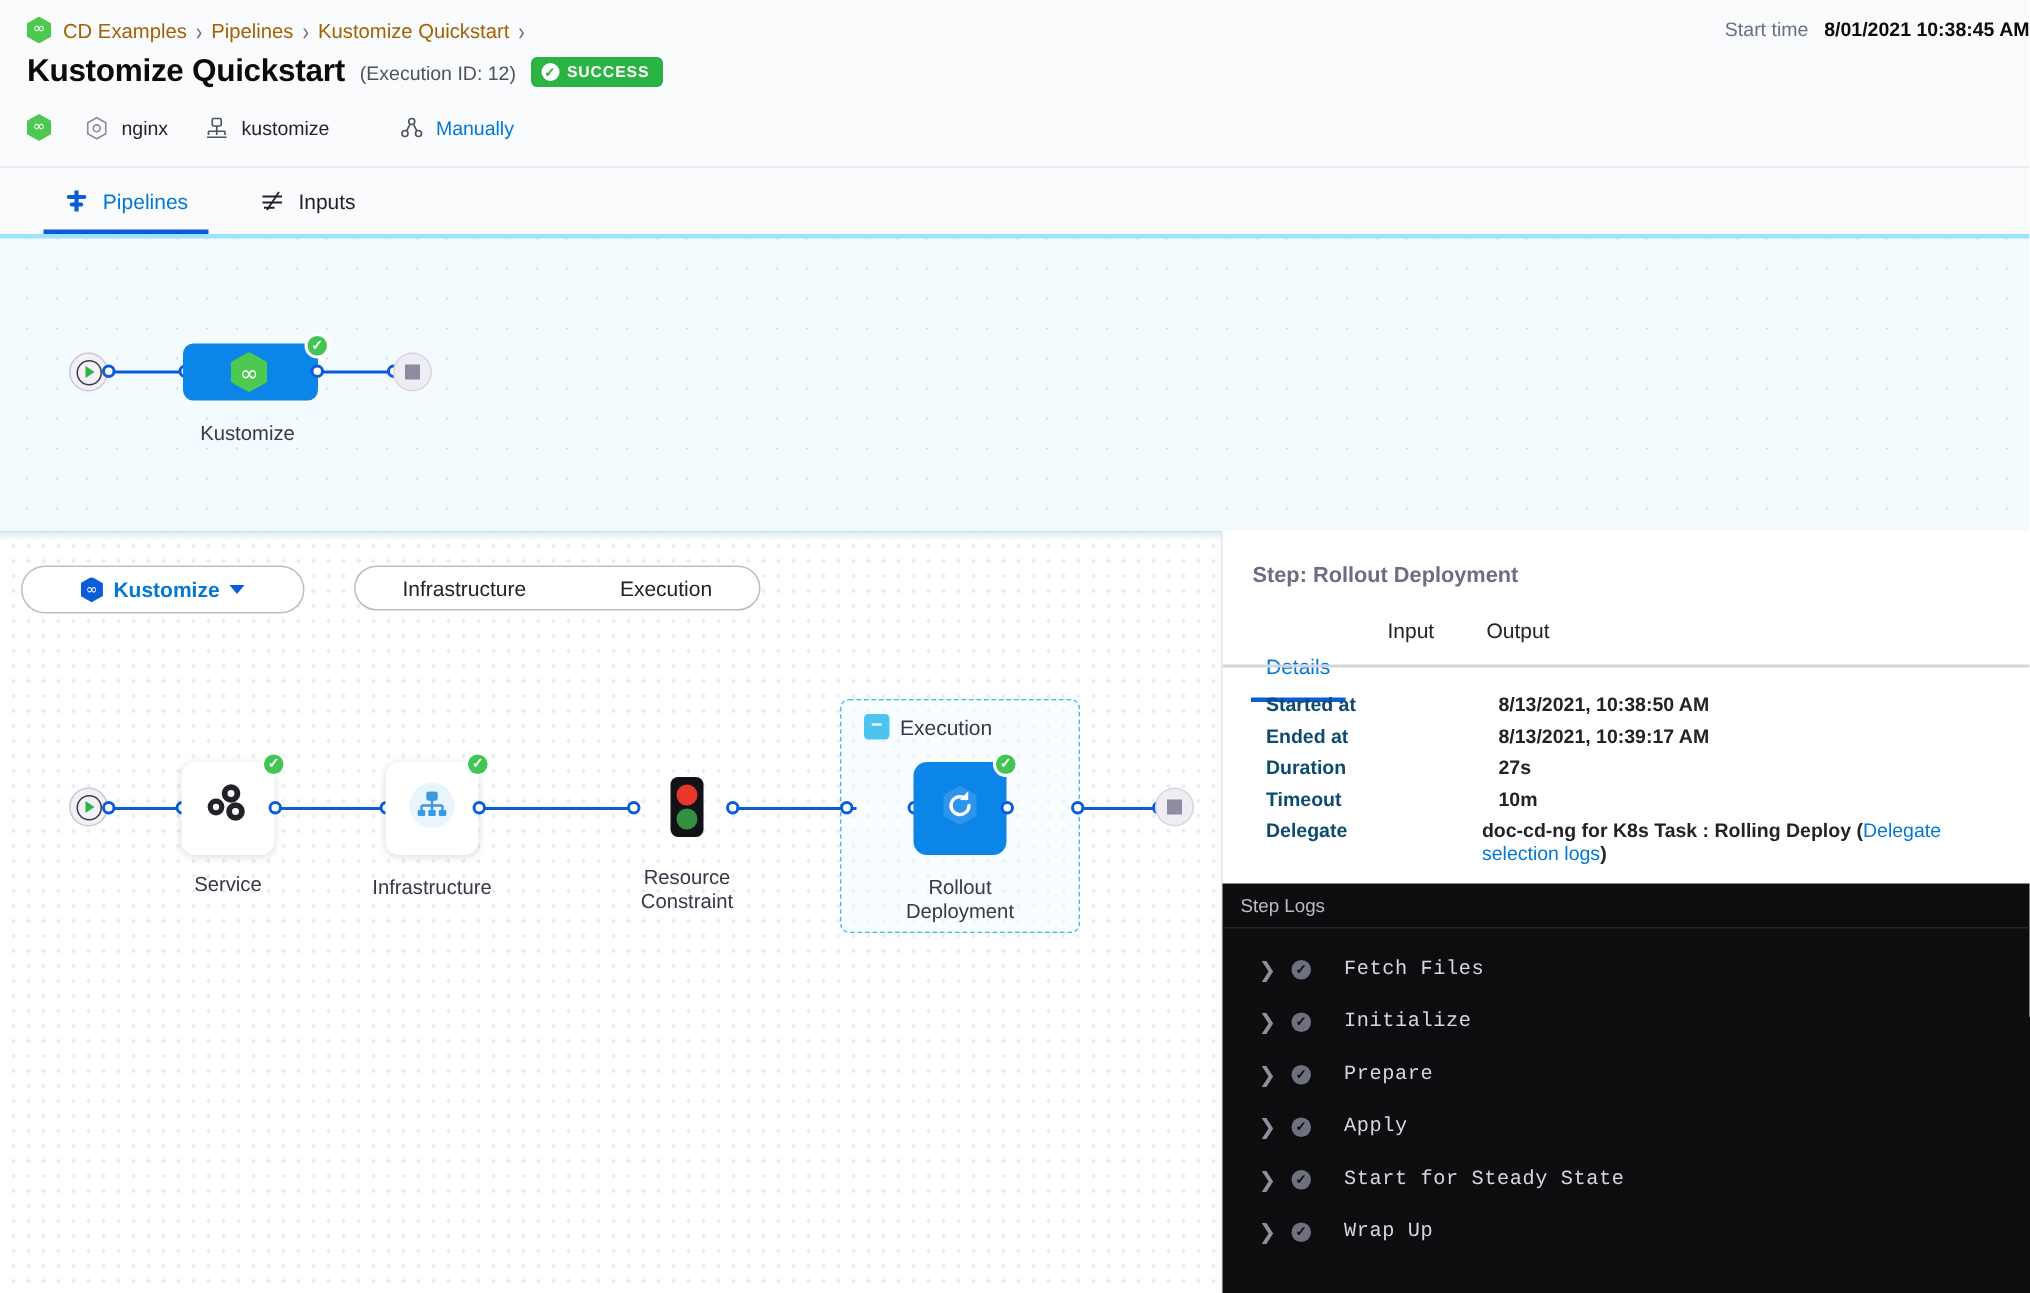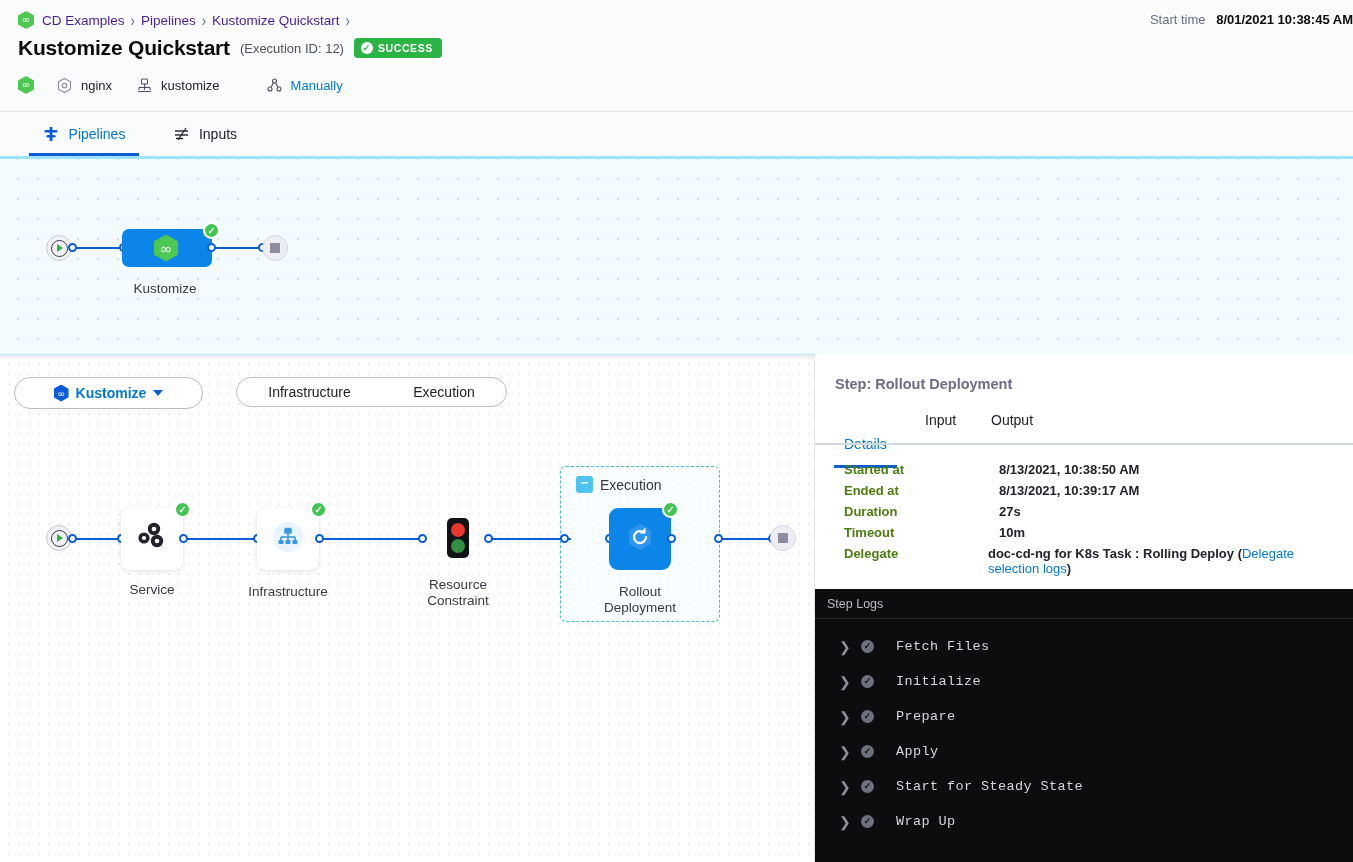--- a/index.html
+++ b/index.html
@@ -15,21 +15,21 @@
   .header {
     position: absolute; left: 0; top: 0; width: 1353px; height: 112px;
     background: #fafbfc;
     border-bottom: 1px solid #e8e8ef;
   }
   .breadcrumb {
     position: absolute; left: 18px; top: 11px;
     display: flex; align-items: center; gap: 6px;
     font-size: 13.5px;
   }
-  .bc-link { color: #4c1d95; cursor: pointer; }
+  .bc-link { color: #a16207; cursor: pointer; }
   .bc-sep { color: #6b6d85; font-size: 13px; transform: scaleY(1.3); }
   .harness-logo {
     width: 16px; height: 18px; position: relative; display: inline-block;
     margin-right: 2px;
   }
   .harness-logo .hex {
     position: absolute; inset: 0;
     background: #4dc952;
     clip-path: polygon(50% 0%, 100% 25%, 100% 75%, 50% 100%, 0% 75%, 0% 25%);
   }
@@ -243,21 +243,21 @@
   #rp-tab-output { left: 176px; }
   .rp-tabline {
     position: absolute; left: 0; top: 89px; width: 539px; height: 2px;
     background: #d3d5df;
   }
   .kv {
     position: absolute; left: 29px; top: 108px; width: 500px;
     font-size: 13px;
   }
   .kv-row { display: flex; margin-bottom: 6px; }
-  .kv-k { width: 118px; color: #4d7c0f; font-weight: bold; }
+  .kv-k { width: 118px; color: #0c4a6e; font-weight: bold; }
   .kv-v { color: #22222a; font-weight: bold; margin-left: 37px; }
   .kv-link { color: #0278d5; font-weight: normal; cursor: pointer; }
 
   
   .logs {
     position: absolute; left: 0; top: 235px; width: 539px; height: 273px;
     background: #0d0d0f;
   }
   .logs-head {
     position: absolute; left: 0; top: 0; width: 539px; height: 30px;

